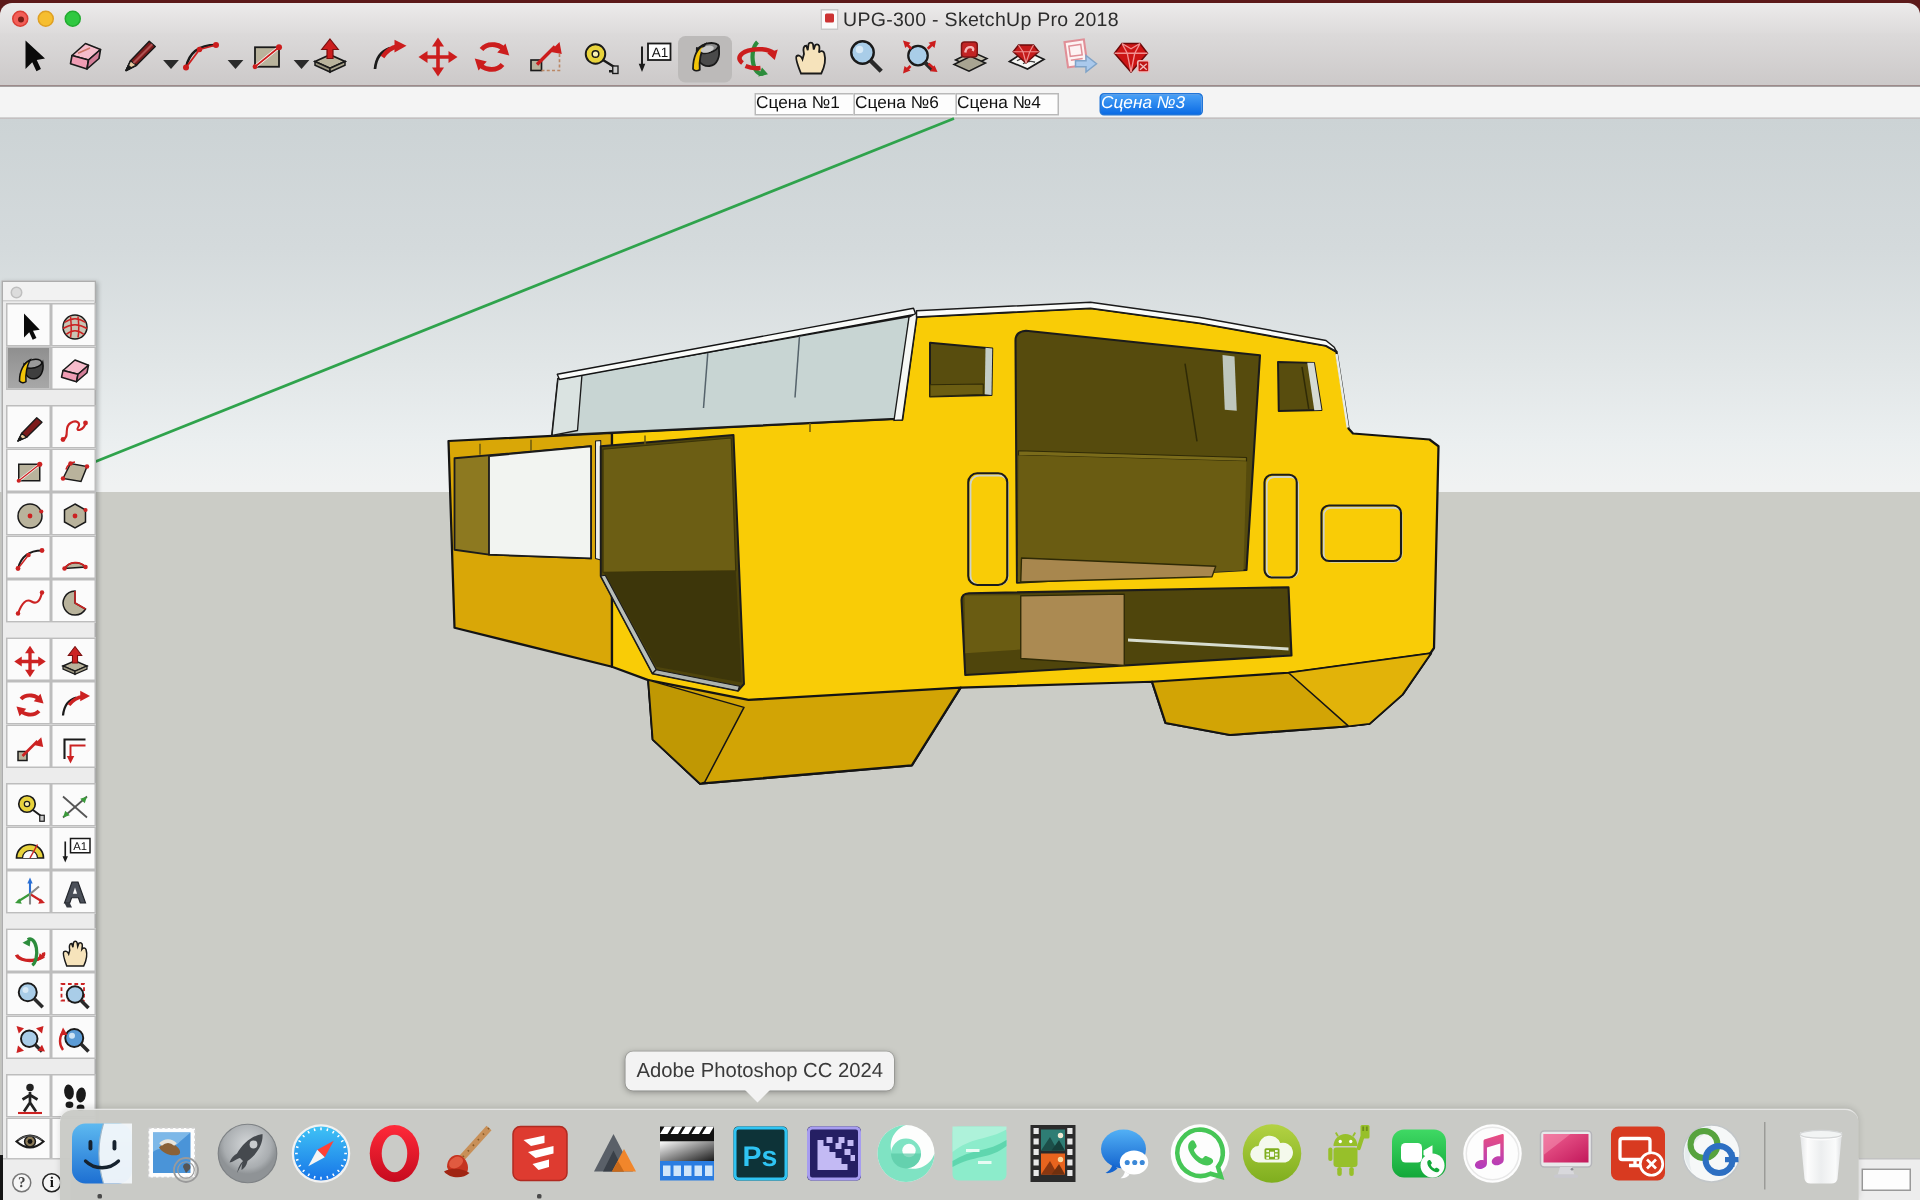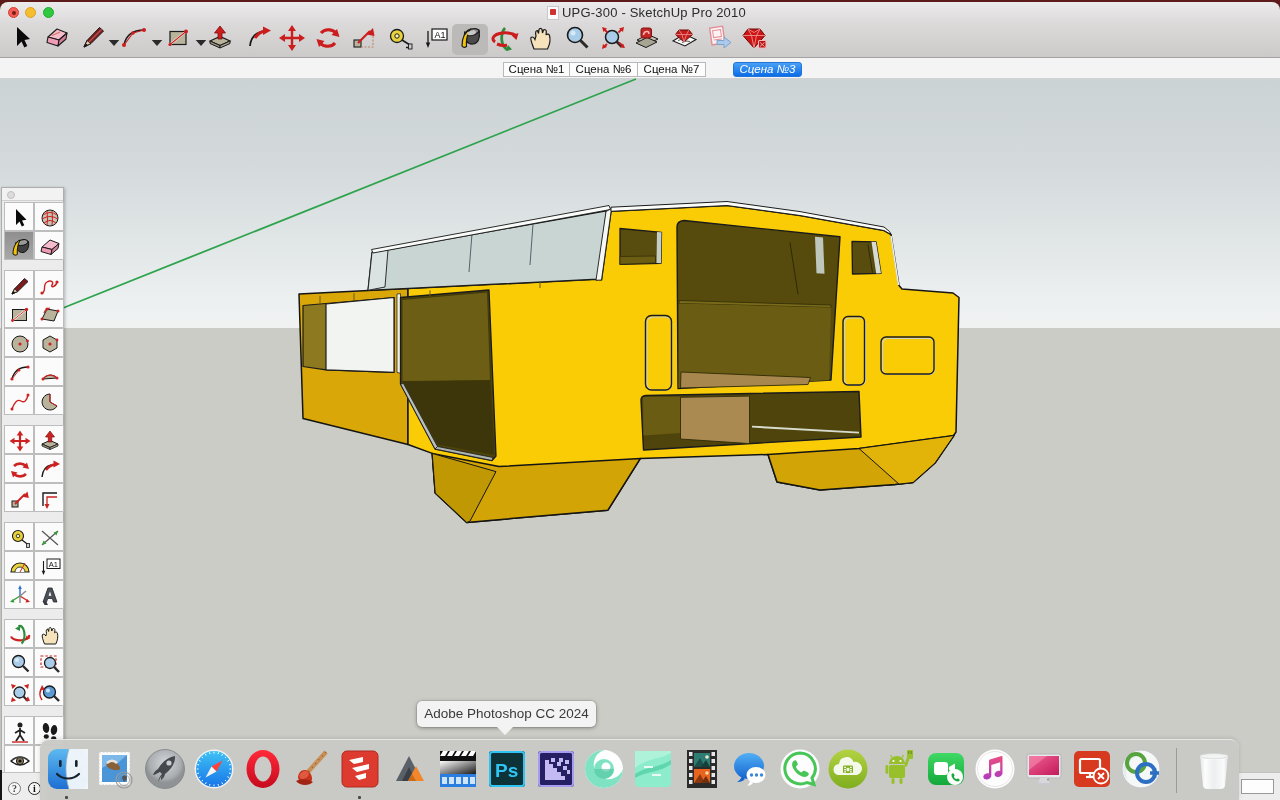--- a/index.html
+++ b/index.html
@@ -14,21 +14,21 @@
     background:linear-gradient(#dcdada,#ccc9c9);
     border-bottom:1px solid #a5a2a2; }
   #tabstrip { left:0; top:58px; width:1280px; height:21px;
     background:#f4f4f4; border-bottom:1px solid #d2d2d2; }
   .tlight { position:absolute; top:5px; width:11px; height:11px; border-radius:50%; }
   #title { position:absolute; top:3px; left:562px; font-size:13px; color:#2c2c2c; letter-spacing:0.2px; }
   #docicon { position:absolute; left:547px; top:4px; width:12px; height:14px; background:#fbfbfb; border:1px solid #c8c8c8; }
   #docicon:after { content:""; position:absolute; left:2px; top:2px; width:6px; height:6px; background:#c33; border-radius:1px; }
   
   .tab { position:absolute; top:4px; height:15px; background:#fdfdfd; border:1px solid #b9b9b9;
-    font-size:11.5px; color:#111; text-align:center; line-height:13px; }
+    font-size:11.5px; color:#111; line-height:13px; }
   .tabsel { background:linear-gradient(#48a0f6,#0c6ce5); color:#fff; border:1px solid #2175d8; border-radius:3px; }
   
   #viewport { left:0; top:79px; width:1280px; height:721px;
     background:linear-gradient(#ccd3d5 0%, #d4dadc 12%, #e0e5e6 22%, #ebeff0 30%, #f0f2f2 34%, #f0f2f2 100%); }
   #ground { left:0; top:249px; width:1280px; height:472px; background:#cbccc6; }
   
   #palette { left:1px; top:187px; width:63px; height:586px; background:#ececec;
     border:1px solid #adadad; box-shadow:1px 1px 3px rgba(0,0,0,0.25); }
   #palette .ptitle { position:absolute; left:0; top:0; width:61px; height:13px; background:#f2f2f2; border-bottom:1px solid #cfcfcf;}
   #palette .pdot { position:absolute; left:5px; top:3px; width:8px; height:8px; border-radius:50%; background:#dcdcdc; border:1px solid #bfbfbf; }
@@ -59,21 +59,21 @@
   .ticon svg { width:30px; height:30px; }
 </style>
 </head>
 <body>
   <div class="abs" id="titlebar">
     <div class="tlight" style="left:8px;background:#f25e57;border:0.5px solid #da3e34;"></div>
     <div class="tlight" style="left:11.5px;top:8.5px;width:4px;height:4px;border-radius:50%;background:#7a1d15;position:absolute;"></div>
     <div class="tlight" style="left:25px;background:#f6be2f;border:0.5px solid #dfa023;"></div>
     <div class="tlight" style="left:43px;background:#2fc840;border:0.5px solid #23ab30;"></div>
     <div id="docicon"></div>
-    <div id="title">UPG-300 - SketchUp Pro 2010</div>
+    <div id="title">UPG-300 - SketchUp Pro 2018</div>
   </div>
   <div class="abs" id="toolbar">
     <div id="paintsel" style="position:absolute;left:452px;top:2px;width:36px;height:31px;background:#bcbab9;border-radius:5px;"></div>
     <span class="ticon" style="left:7px;top:1px;width:30px;height:30px;"><svg width="30" height="30" viewBox="0 0 30 30">
         <path d="M10,4 L10,23 L14.5,18.5 L17.3,24.5 L20.3,23 L17.5,17 L23,16 Z" fill="#0a0a0a"></path>
       </svg></span>
     <span class="ticon" style="left:42px;top:1px;width:30px;height:30px;"><svg width="30" height="30" viewBox="0 0 30 30">
         <g stroke="#1a1a1a" stroke-width="1.1" stroke-linejoin="round">
           <polygon points="6,14 15,6 25,10 17,17" fill="#f6bccb"></polygon>
           <polygon points="6,14 17,17 16,23 5,19.5" fill="#ef9db4"></polygon>
@@ -220,21 +220,21 @@
     <span class="ticon" style="left:739px;top:1px;width:30px;height:30px;"><svg width="30" height="30" viewBox="0 0 30 30">
         <polygon points="9,6 21,6 26,12.5 15,25 4,12.5" fill="#cc1414" stroke="#6e0808" stroke-width="1"></polygon>
         <path d="M9,6 L12.5,12.5 L15,25 M21,6 L17.5,12.5 L15,25 M4,12.5 L26,12.5 M9,6 L15,9.5 L21,6" fill="none" stroke="#f29090" stroke-width="0.9"></path>
         <rect x="19.5" y="17.5" width="7.5" height="7.5" rx="1" fill="#c01414" stroke="#f0baba" stroke-width="1.1"></rect>
         <path d="M21,19.5 L25.5,23.5 M25.5,19.5 L21,23.5" stroke="#f0baba" stroke-width="0.9"></path>
       </svg></span>
   </div>
   <div class="abs" id="tabstrip">
     <div class="tab" style="left:503px;width:67px;">Сцена №1</div>
     <div class="tab" style="left:569px;width:69px;">Сцена №6</div>
-    <div class="tab" style="left:637px;width:69px;">Сцена №7</div>
+    <div class="tab" style="left:637px;width:69px;">Сцена №4</div>
     <div class="tab tabsel" style="left:733px;width:69px;font-style:italic;">Сцена №3</div>
   </div>
   <div class="abs" id="viewport">
     <div class="abs" id="ground"></div>
   </div>
   <svg class="abs" style="left:0;top:0;" width="1280" height="800" viewBox="0 0 1280 800">
 
   <line x1="63" y1="308" x2="636" y2="79" stroke="#2fa34c" stroke-width="1.8"></line>
   <g stroke="#141414" stroke-width="1.5" stroke-linejoin="round">
 

